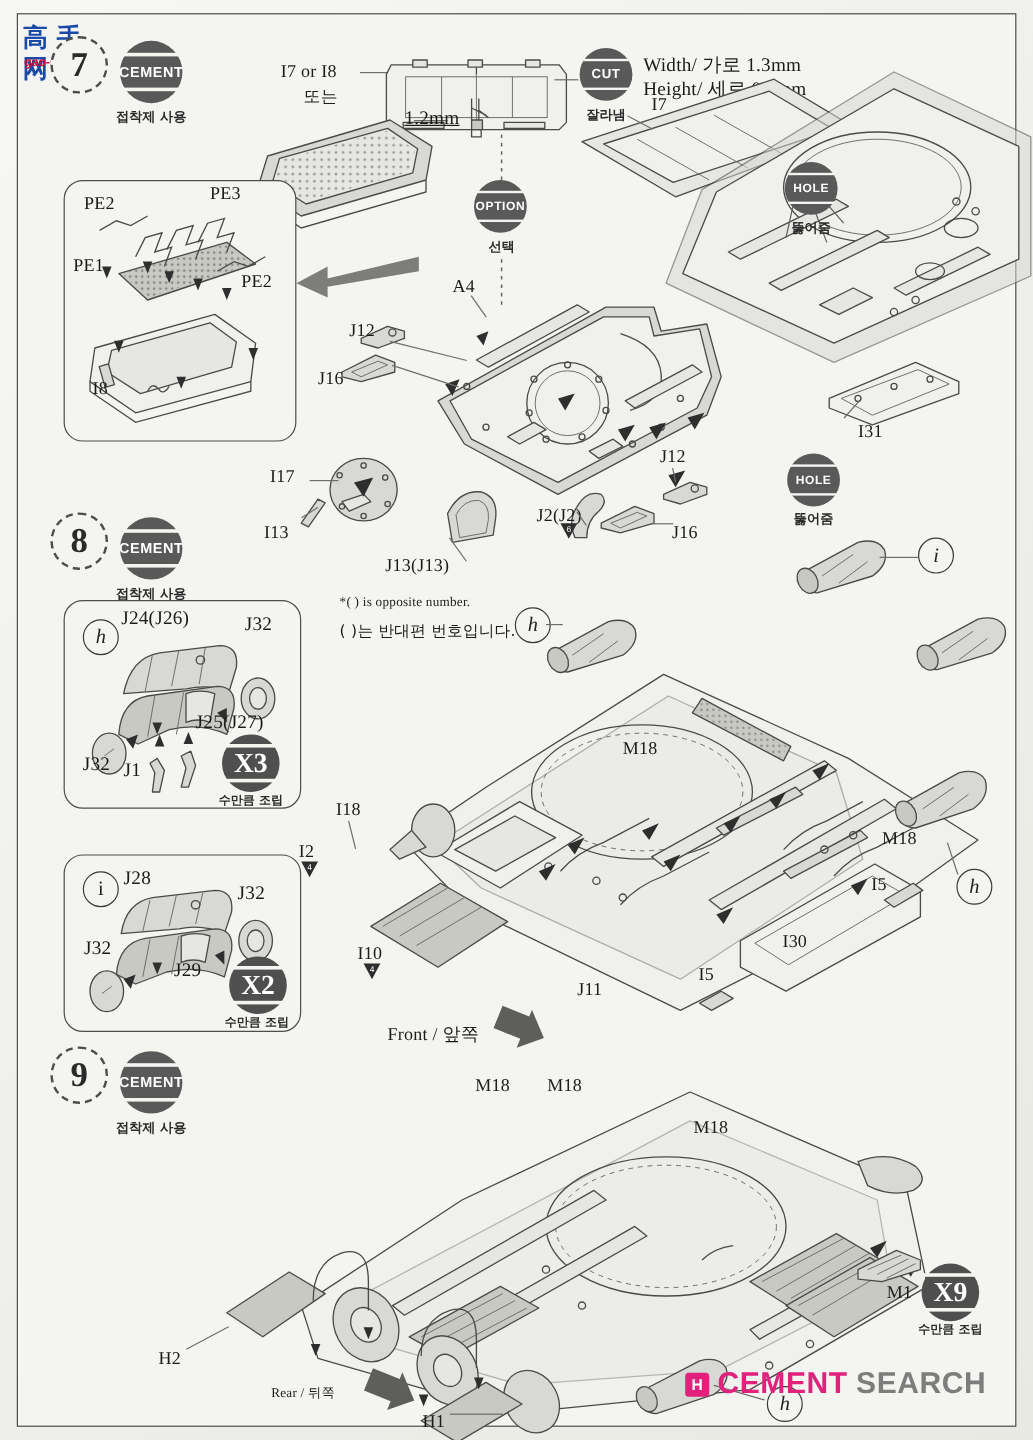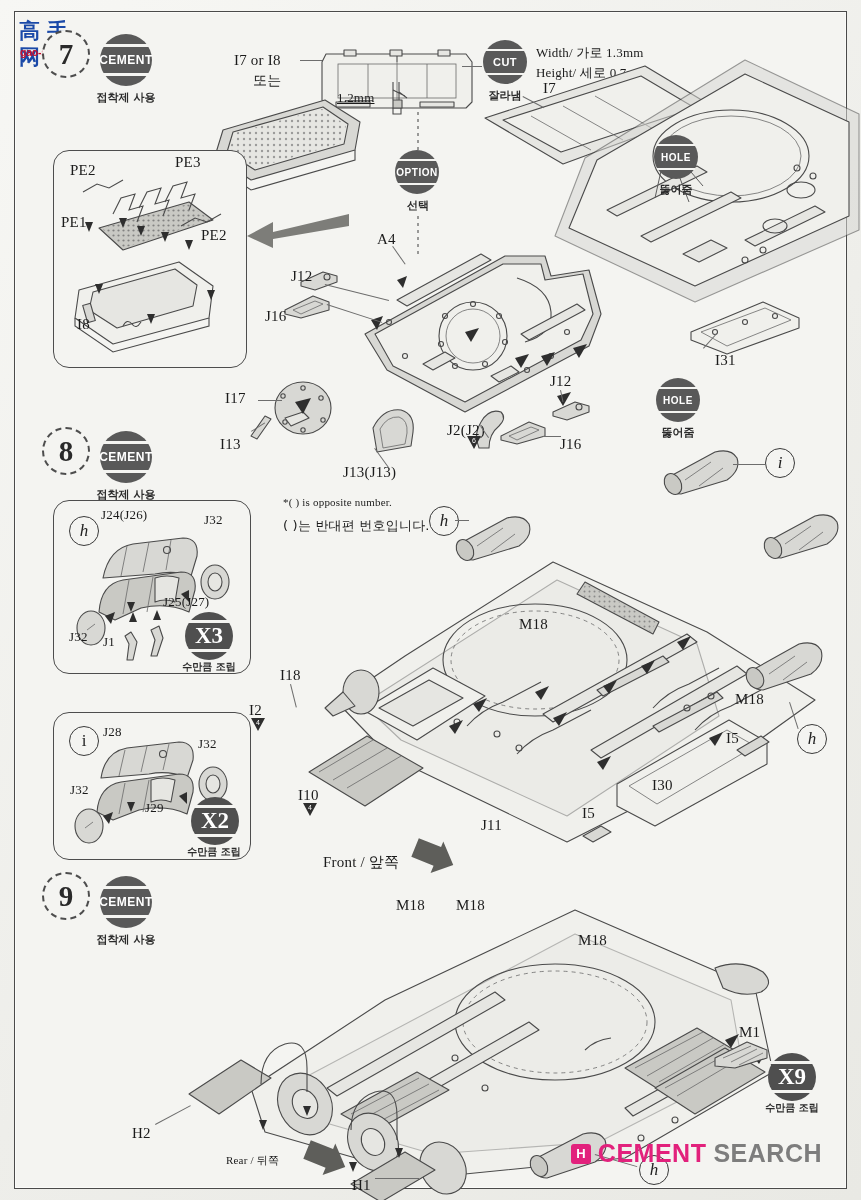--- a/index.html
+++ b/index.html
@@ -19,21 +19,21 @@
     border:1.5px solid #4a4a4a;
     background:#f4f4f1;
     box-shadow:0 0 0 1px rgba(255,255,255,.6) inset;
   }
   
   .lay{position:absolute;}
   .lbl{
     position:absolute;font-family:"Liberation Serif",serif;
     font-size:15px;color:#1b1b1b;white-space:nowrap;letter-spacing:.2px;
   }
-  .lbl.sm{font-size:13px;}
+  .lbl.sm{font-size:16px;}
   .lbl.kr{font-family:"DejaVu Sans",sans-serif;font-size:12px;}
   .line{position:absolute;background:#6d6d6d;height:1px;transform-origin:0 0;}
   
   .stepnum{
     position:absolute;width:44px;height:44px;border-radius:50%;
     border:2.5px dashed #4d4d4d;
     display:flex;align-items:center;justify-content:center;
     font-family:"Liberation Serif",serif;font-weight:bold;font-size:29px;color:#2a2a2a;
     background:#f4f4f1;
   }
@@ -369,21 +369,21 @@
   <svg class="lay" style="left:232px;top:400px;" width="30" height="28">
     <path class="pt" d="M4 24 L18 4 L24 7 L10 27 Z"></path>
   </svg>
   <div class="lbl" style="left:205px;top:424px;">I13</div>
   <div class="line" style="left:236px;top:419px;width:16px;transform:rotate(-32deg);"></div>
 
   <svg class="lay" style="left:352px;top:394px;" width="52" height="50">
     <path class="pt" d="M10 46 L6 22 Q16 2 34 4 Q48 8 46 26 L44 40 Z"></path>
     <path class="lnt" d="M16 42 L13 23 Q20 10 32 11 Q41 14 40 27 L38 38 Z"></path>
   </svg>
-  <div class="lbl" style="left:306px;top:452px;margin-left:22px;">J13(J13)</div>
+  <div class="lbl" style="left:306px;top:452px;">J13(J13)</div>
   <div class="line" style="left:360px;top:436px;width:24px;transform:rotate(54deg);"></div>
 
   <svg class="lay" style="left:452px;top:392px;" width="40" height="48">
     <path class="pt" d="M12 44 Q6 30 14 18 Q22 4 34 8 Q40 14 32 22 Q22 30 22 44 Z"></path>
   </svg>
   <div class="lbl" style="left:432px;top:410px;">J2(J2)</div>
   <div class="line" style="left:466px;top:414px;width:14px;transform:rotate(55deg);"></div>
   <svg class="lay" style="left:452px;top:424px;" width="16" height="18">
     <path class="blk" d="M0 0 L14 0 L7 13 Z"></path>
     <text x="7" y="7" font-size="7" fill="#fff" text-anchor="middle" font-family="Liberation Sans">6</text>
@@ -658,21 +658,21 @@
   <div class="lbl" style="left:381px;top:885px;">M18</div>
   <div class="lbl" style="left:441px;top:885px;">M18</div>
   <div class="lbl" style="left:563px;top:920px;">M18</div>
 
   <svg class="lay" style="left:698px;top:1028px;" width="56" height="30">
     <path class="pt" d="M2 18 L34 2 L54 10 L54 18 L22 28 L2 26 Z"></path>
     <g class="lnt">
           <path d="M10 18 L38 6 M18 22 L44 9 M26 25 L50 13"></path>
         </g>
   </svg>
-  <div class="lbl" style="left:724px;top:1012px;">M1</div>
+  <div class="lbl" style="left:724px;top:1058px;">M1</div>
   <div class="xbadge" style="left:753px;top:1041px;">
     <span>X9</span>
   </div>
   <div class="badgecap" style="left:738px;top:1089px;width:78px;font-size:10px;">수만큼 조립</div>
 
   <div class="idcircle" style="left:624px;top:1143px;">h</div>
   <div class="line" style="left:580px;top:1142px;width:44px;transform:rotate(16deg);"></div>
 
   <div class="lbl" style="left:117px;top:1113px;text-align:center;">H2</div>
   <div class="line" style="left:140px;top:1112px;width:40px;transform:rotate(-28deg);"></div>

